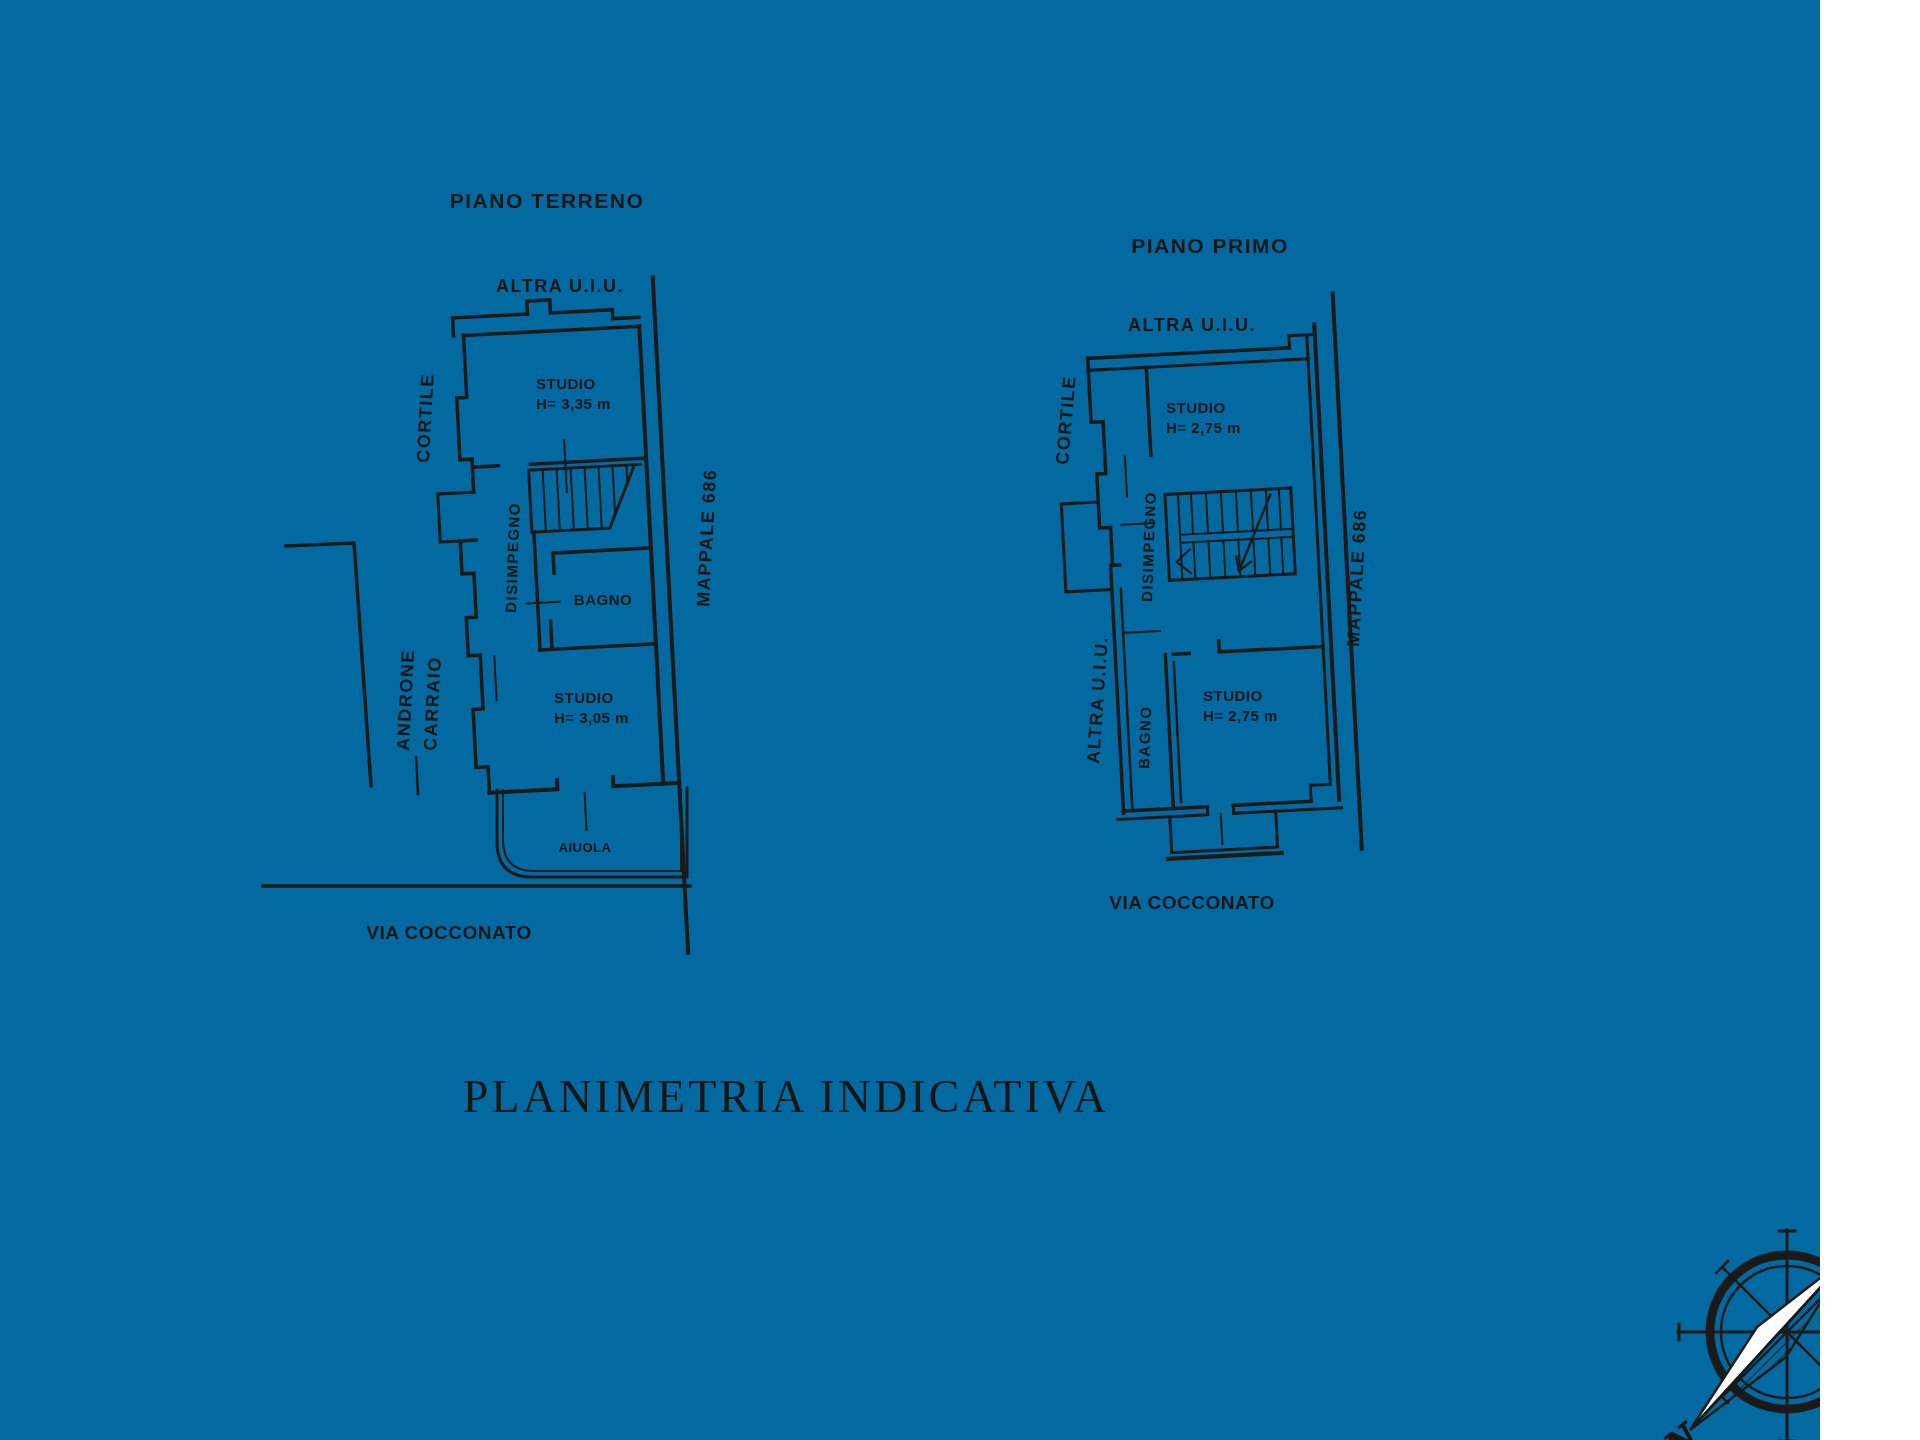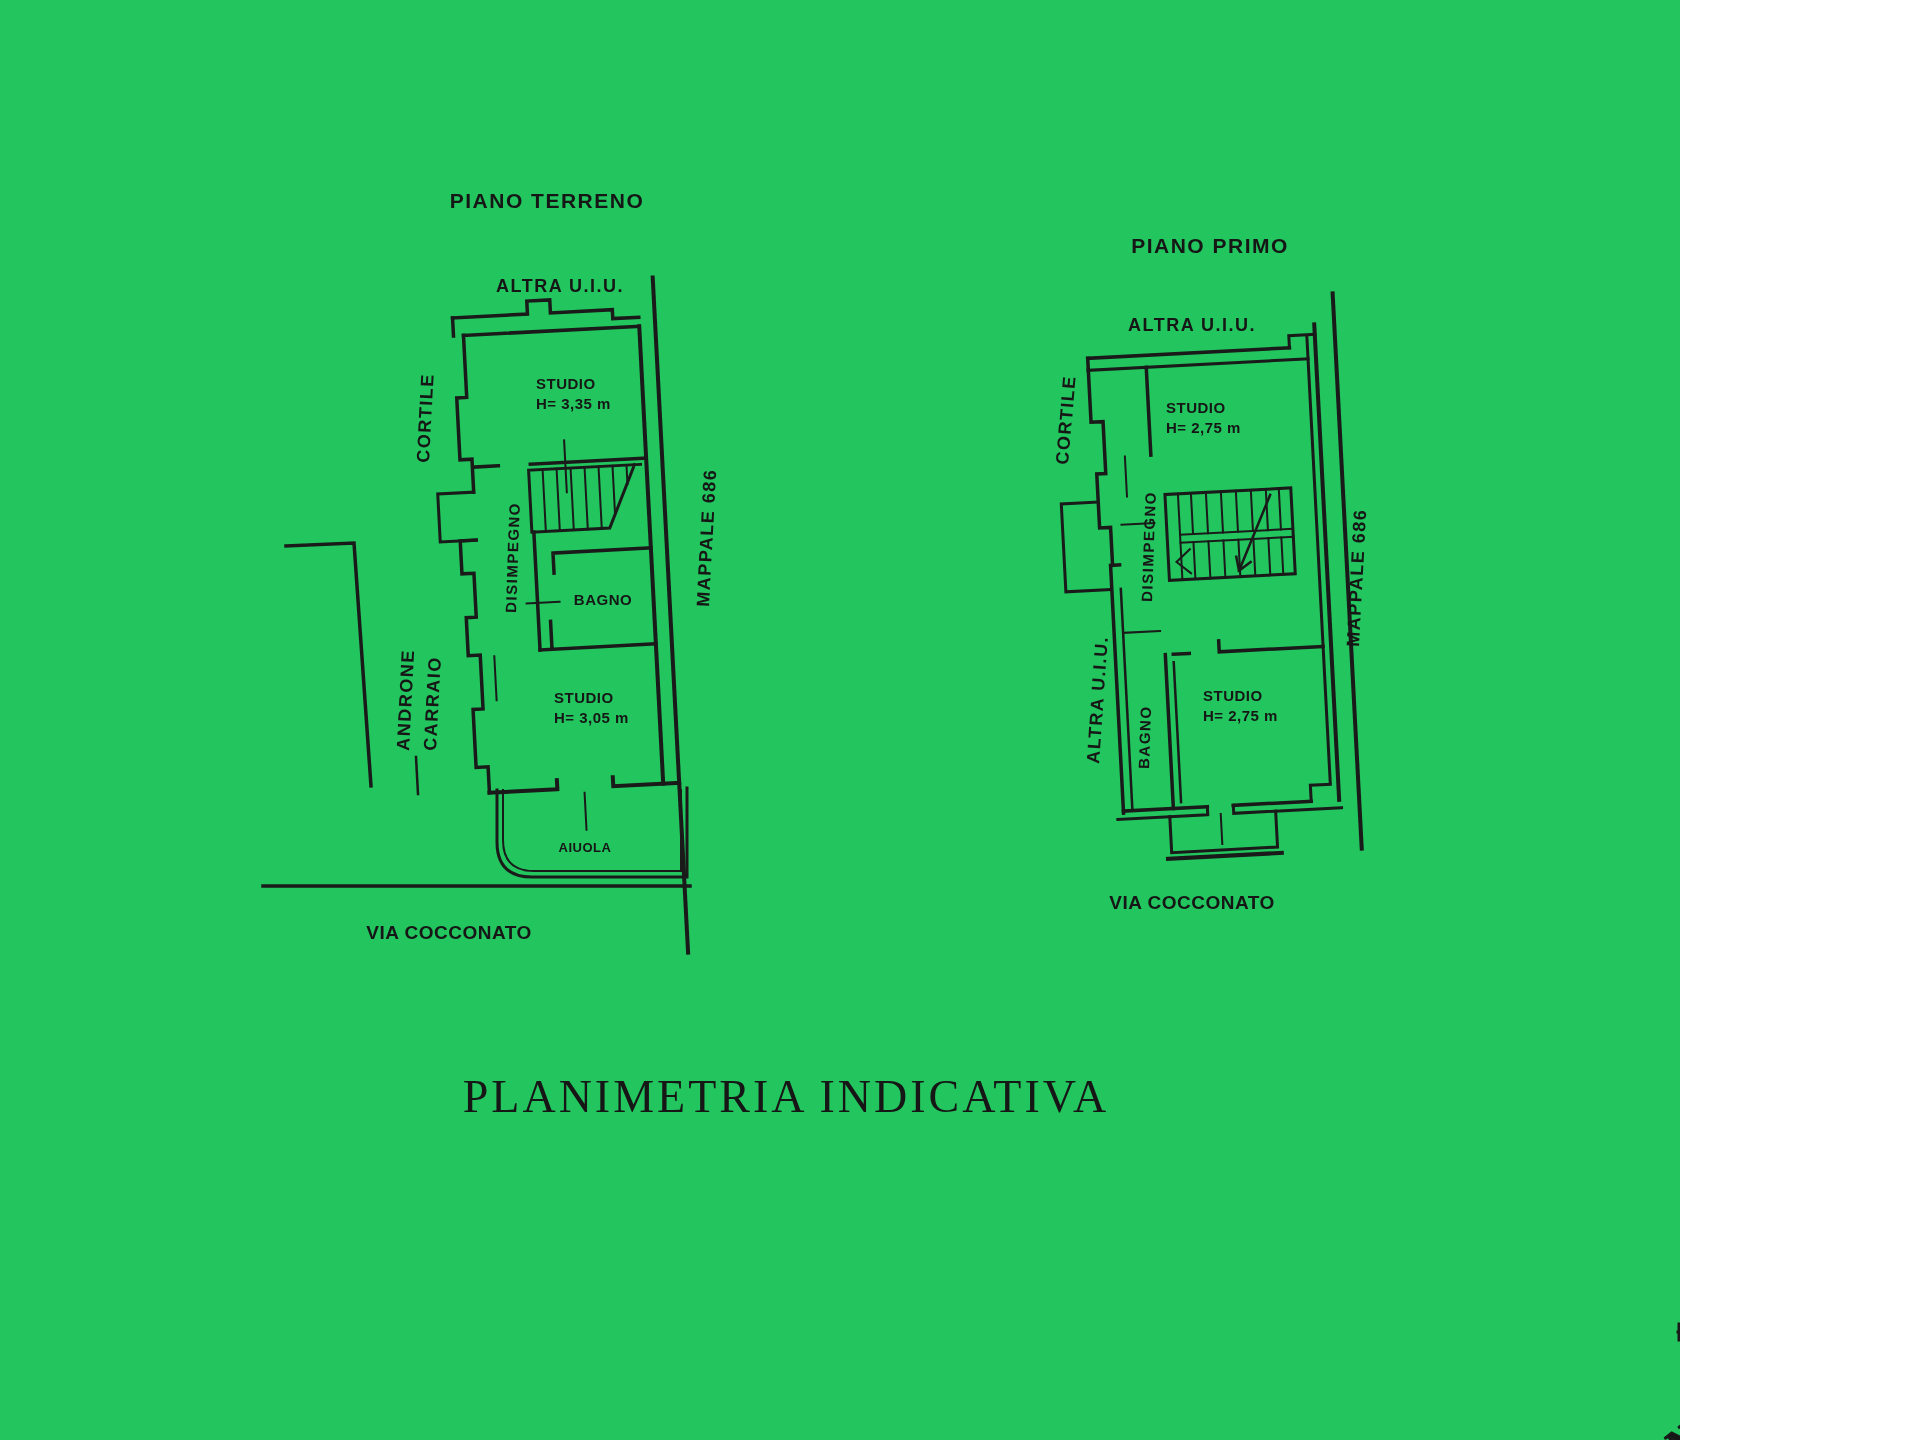--- a/index.html
+++ b/index.html
@@ -1,16 +1,16 @@
 <!DOCTYPE html>
 <html><head>
 <meta charset="utf-8">
 <style>
   html,body{margin:0;padding:0;background:#ffffff;}
-  .page{position:relative;width:1680px;height:1440px;background:#22c55e;overflow:hidden;}
+  .page{position:relative;width:1820px;height:1440px;background:#0369a1;overflow:hidden;}
   svg{position:absolute;left:0;top:0;}
   .wall{stroke:#1a1a1a;fill:none;stroke-linecap:square;stroke-linejoin:miter;}
   .sw4{stroke-width:4px;}
   .sw35{stroke-width:3.5px;}
   .sw3{stroke-width:3px;}
   .sw25{stroke-width:2.5px;}
   .sw2{stroke-width:2px;}
   text{fill:#161616;}
   .t-title{font:600 21px "Liberation Sans", sans-serif;letter-spacing:1.5px;}
   .t-room{font:600 15px "Liberation Sans", sans-serif;letter-spacing:0.5px;}

